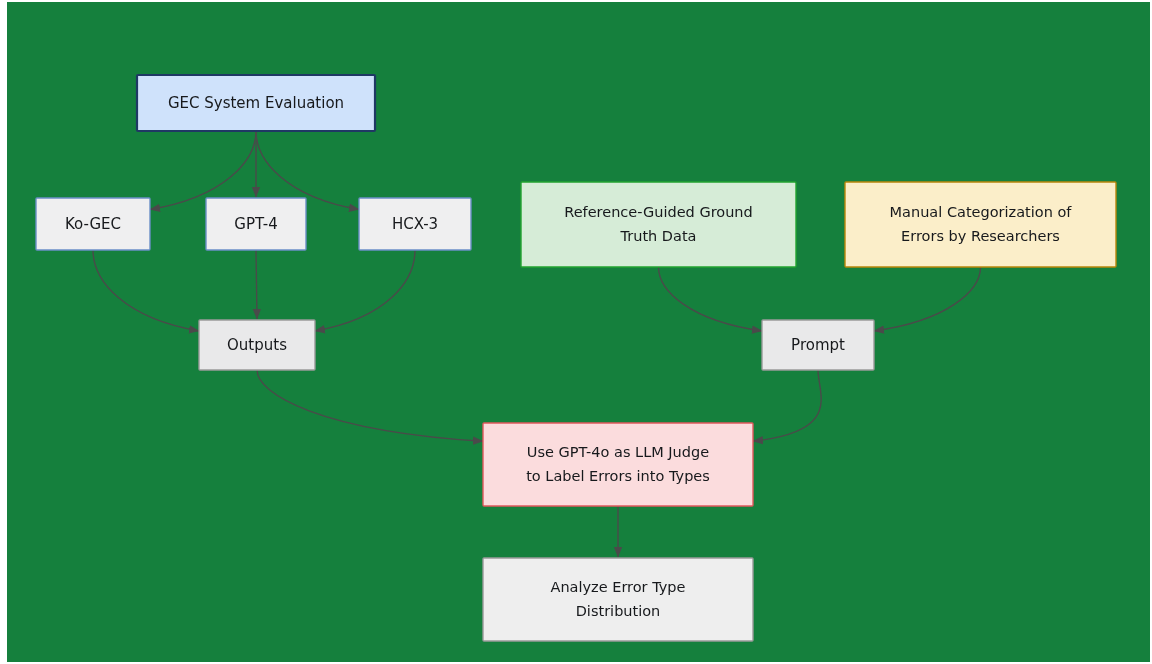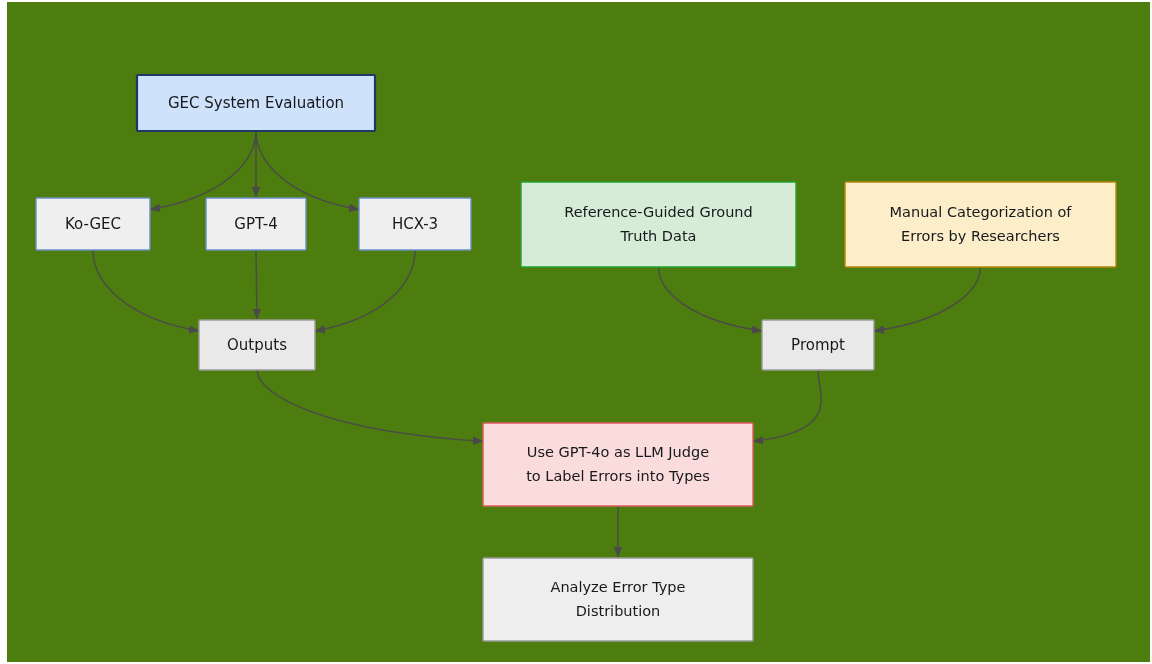--- a/index.html
+++ b/index.html
@@ -10,21 +10,21 @@
   body {
     width: 1152px;
     height: 664px;
     overflow: hidden;
     font-family: "DejaVu Sans", "Liberation Sans", sans-serif;
   }
   #canvas {
     position: relative;
     width: 1152px;
     height: 664px;
-    background: #4d7c0f;
+    background: #15803d;
     box-sizing: border-box;
     border-left: 7px solid #ffffff;
     border-top: 2px solid #ffffff;
     border-right: 2px solid #ffffff;
     border-bottom: 2px solid #ffffff;
   }
   svg#flow {
     position: absolute;
     left: -7px;
     top: -2px;

